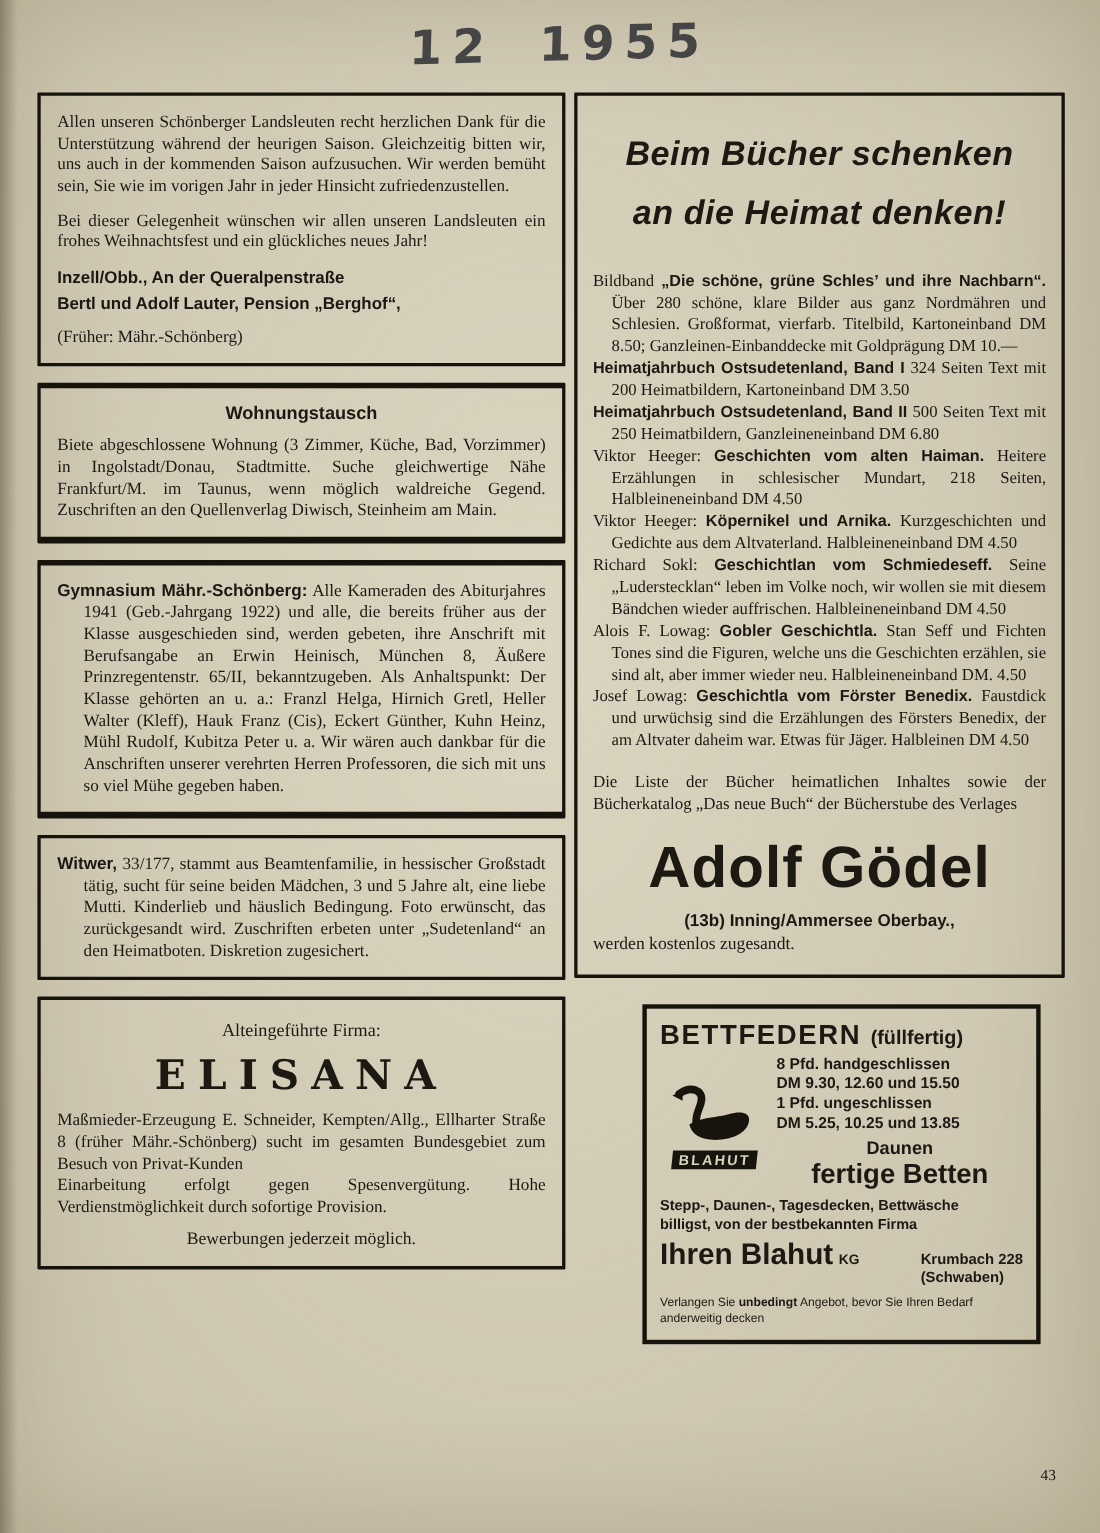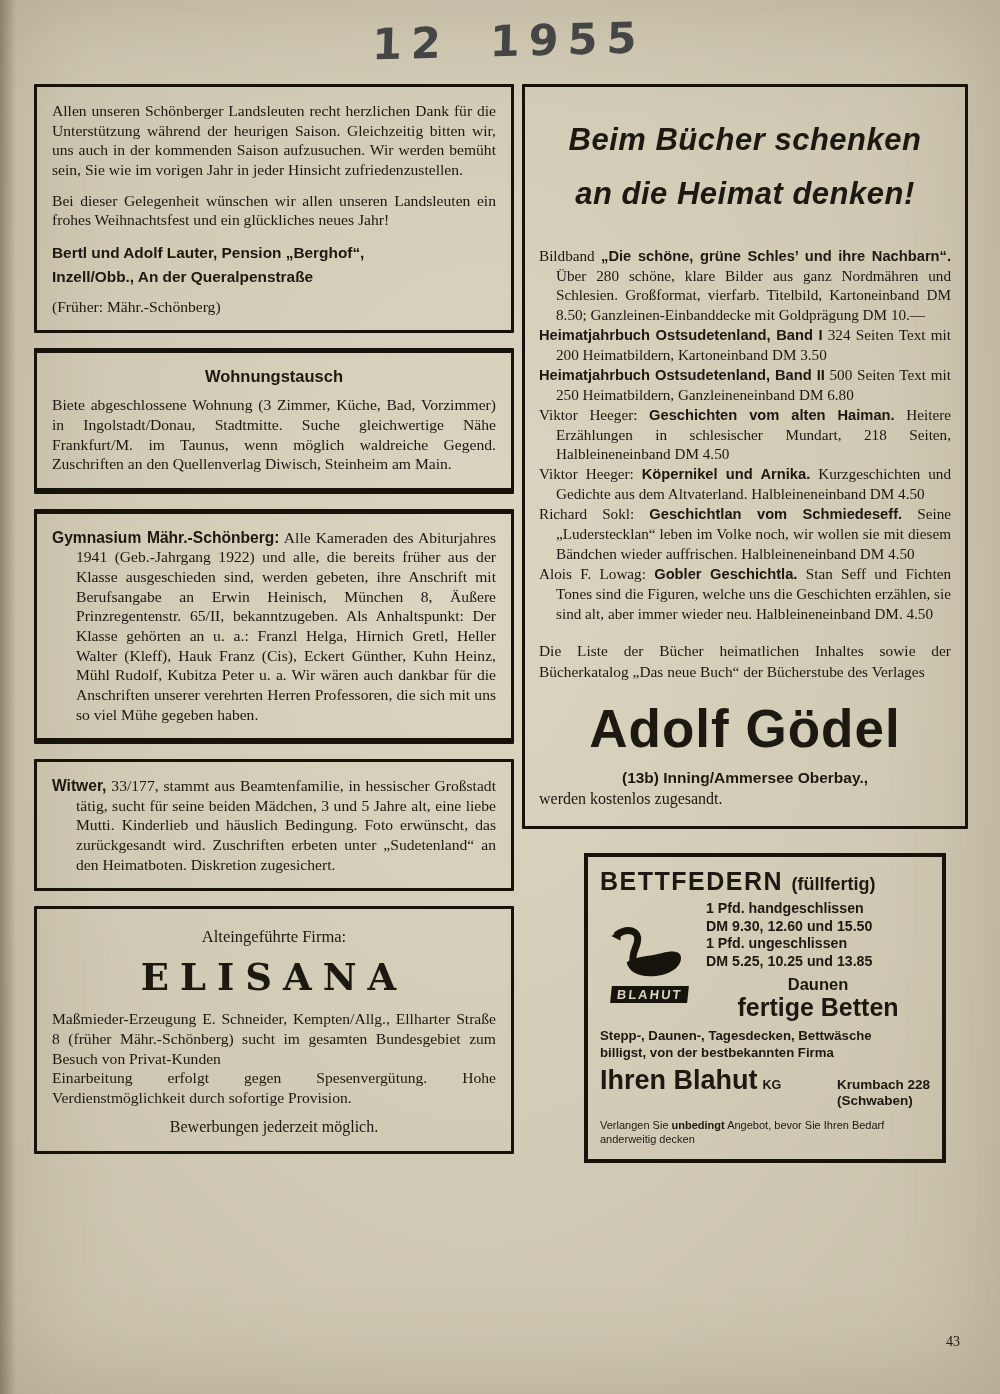--- a/index.html
+++ b/index.html
@@ -75,22 +75,22 @@
 <div class="paper">
 
   <div class="stamp">12 1955</div>
 
   <div class="col-left">
 
     <section class="box">
       <p class="bt jt sp">Allen unseren Schönberger Landsleuten recht herzlichen Dank für die Unterstützung während der heurigen Saison. Gleichzeitig bitten wir, uns auch in der kommenden Saison aufzusuchen. Wir werden bemüht sein, Sie wie im vorigen Jahr in jeder Hinsicht zufriedenzustellen.</p>
       <p class="bt jt sp">Bei dieser Gelegenheit wünschen wir allen unseren Landsleuten ein frohes Weihnachtsfest und ein glückliches neues Jahr!</p>
       <div class="bs sig">
+        <div>Inzell/Obb., An der Queralpenstraße</div>
         <div>Bertl und Adolf Lauter, Pension „Berghof“,</div>
-        <div>Inzell/Obb., An der Queralpenstraße</div>
       </div>
       <p class="bt">(Früher: Mähr.-Schönberg)</p>
     </section>
 
     <section class="box hrules">
       <p class="bs center wt-title">Wohnungstausch</p>
       <p class="bt jt">Biete abgeschlossene Wohnung (3 Zimmer, Küche, Bad, Vorzimmer) in Ingolstadt/Donau, Stadtmitte. Suche gleichwertige Nähe Frankfurt/M. im Taunus, wenn möglich waldreiche Gegend. Zuschriften an den Quellenverlag Diwisch, Steinheim am Main.</p>
     </section>
 
     <section class="box hrules">
@@ -119,20 +119,21 @@
         <div>an die Heimat denken!</div>
       </div>
 
       <p class="book-item"><span>Bildband </span><span class="bs">„Die schöne, grüne Schles’ und ihre Nachbarn“.</span><span> Über 280 schöne, klare Bilder aus ganz Nordmähren und Schlesien. Großformat, vierfarb. Titelbild, Kartoneinband DM 8.50; Ganzleinen-Einbanddecke mit Goldprägung DM 10.—</span></p>
       <p class="book-item"><span></span><span class="bs">Heimatjahrbuch Ostsudetenland, Band I</span><span> 324 Seiten Text mit 200 Heimatbildern, Kartoneinband DM 3.50</span></p>
       <p class="book-item"><span></span><span class="bs">Heimatjahrbuch Ostsudetenland, Band II</span><span> 500 Seiten Text mit 250 Heimatbildern, Ganzleineneinband DM 6.80</span></p>
       <p class="book-item"><span>Viktor Heeger: </span><span class="bs">Geschichten vom alten Haiman.</span><span> Heitere Erzählungen in schlesischer Mundart, 218 Seiten, Halbleineneinband DM 4.50</span></p>
       <p class="book-item"><span>Viktor Heeger: </span><span class="bs">Köpernikel und Arnika.</span><span> Kurzgeschichten und Gedichte aus dem Altvaterland. Halbleineneinband DM 4.50</span></p>
       <p class="book-item"><span>Richard Sokl: </span><span class="bs">Geschichtlan vom Schmiedeseff.</span><span> Seine „Luderstecklan“ leben im Volke noch, wir wollen sie mit diesem Bändchen wieder auffrischen. Halbleineneinband DM 4.50</span></p>
       <p class="book-item"><span>Alois F. Lowag: </span><span class="bs">Gobler Geschichtla.</span><span> Stan Seff und Fichten Tones sind die Figuren, welche uns die Geschichten erzählen, sie sind alt, aber immer wieder neu. Halbleineneinband DM. 4.50</span></p>
+      <p class="book-item"><span>Josef Lowag: </span><span class="bs">Geschichtla vom Förster Benedix.</span><span> Faustdick und urwüchsig sind die Erzählungen des Försters Benedix, der am Altvater daheim war. Etwas für Jäger. Halbleinen DM 4.50</span></p>
 
       <p class="books-closing">Die Liste der Bücher heimatlichen Inhaltes sowie der Bücherkatalog „Das neue Buch“ der Bücherstube des Verlages</p>
 
       <div class="publisher">Adolf Gödel</div>
       <p class="bs pub-address">(13b) Inning/Ammersee Oberbay.,</p>
       <p class="pub-note">werden kostenlos zugesandt.</p>
     </section>
 
     <section class="bf-box">
       <div class="bf-title"><span>BETTFEDERN</span> <span class="suffix">(füllfertig)</span></div>
@@ -140,21 +141,21 @@
       <div class="bf-mid">
         <div class="bf-logo">
           <svg viewBox="0 0 100 80" aria-hidden="true">
             <path d="M12 12 L0 18 L12 24 Z" fill="#17140d"></path>
             <path d="M8 16 C 22 6, 36 12, 34 24 C 33 33, 27 38, 28 50" fill="none" stroke="#17140d" stroke-width="9" stroke-linecap="round"></path>
             <path d="M20 52 C 30 44, 52 44, 66 40 C 80 36, 90 38, 90 46 C 90 60, 72 70, 50 70 C 33 70, 22 63, 20 52 Z" fill="#17140d"></path>
           </svg>
           <div class="blahut-band">BLAHUT</div>
         </div>
         <div class="bf-right">
-          <div class="bf-price">1 Pfd. handgeschlissen</div>
+          <div class="bf-price">8 Pfd. handgeschlissen</div>
           <div class="bf-price">DM 9.30, 12.60 und 15.50</div>
           <div class="bf-price">1 Pfd. ungeschlissen</div>
           <div class="bf-price">DM 5.25, 10.25 und 13.85</div>
           <div class="bf-daunen">Daunen</div>
           <div class="bf-fertige">fertige Betten</div>
         </div>
       </div>
 
       <div class="bf-assort">
         <div>Stepp-, Daunen-, Tagesdecken, Bettwäsche</div>

